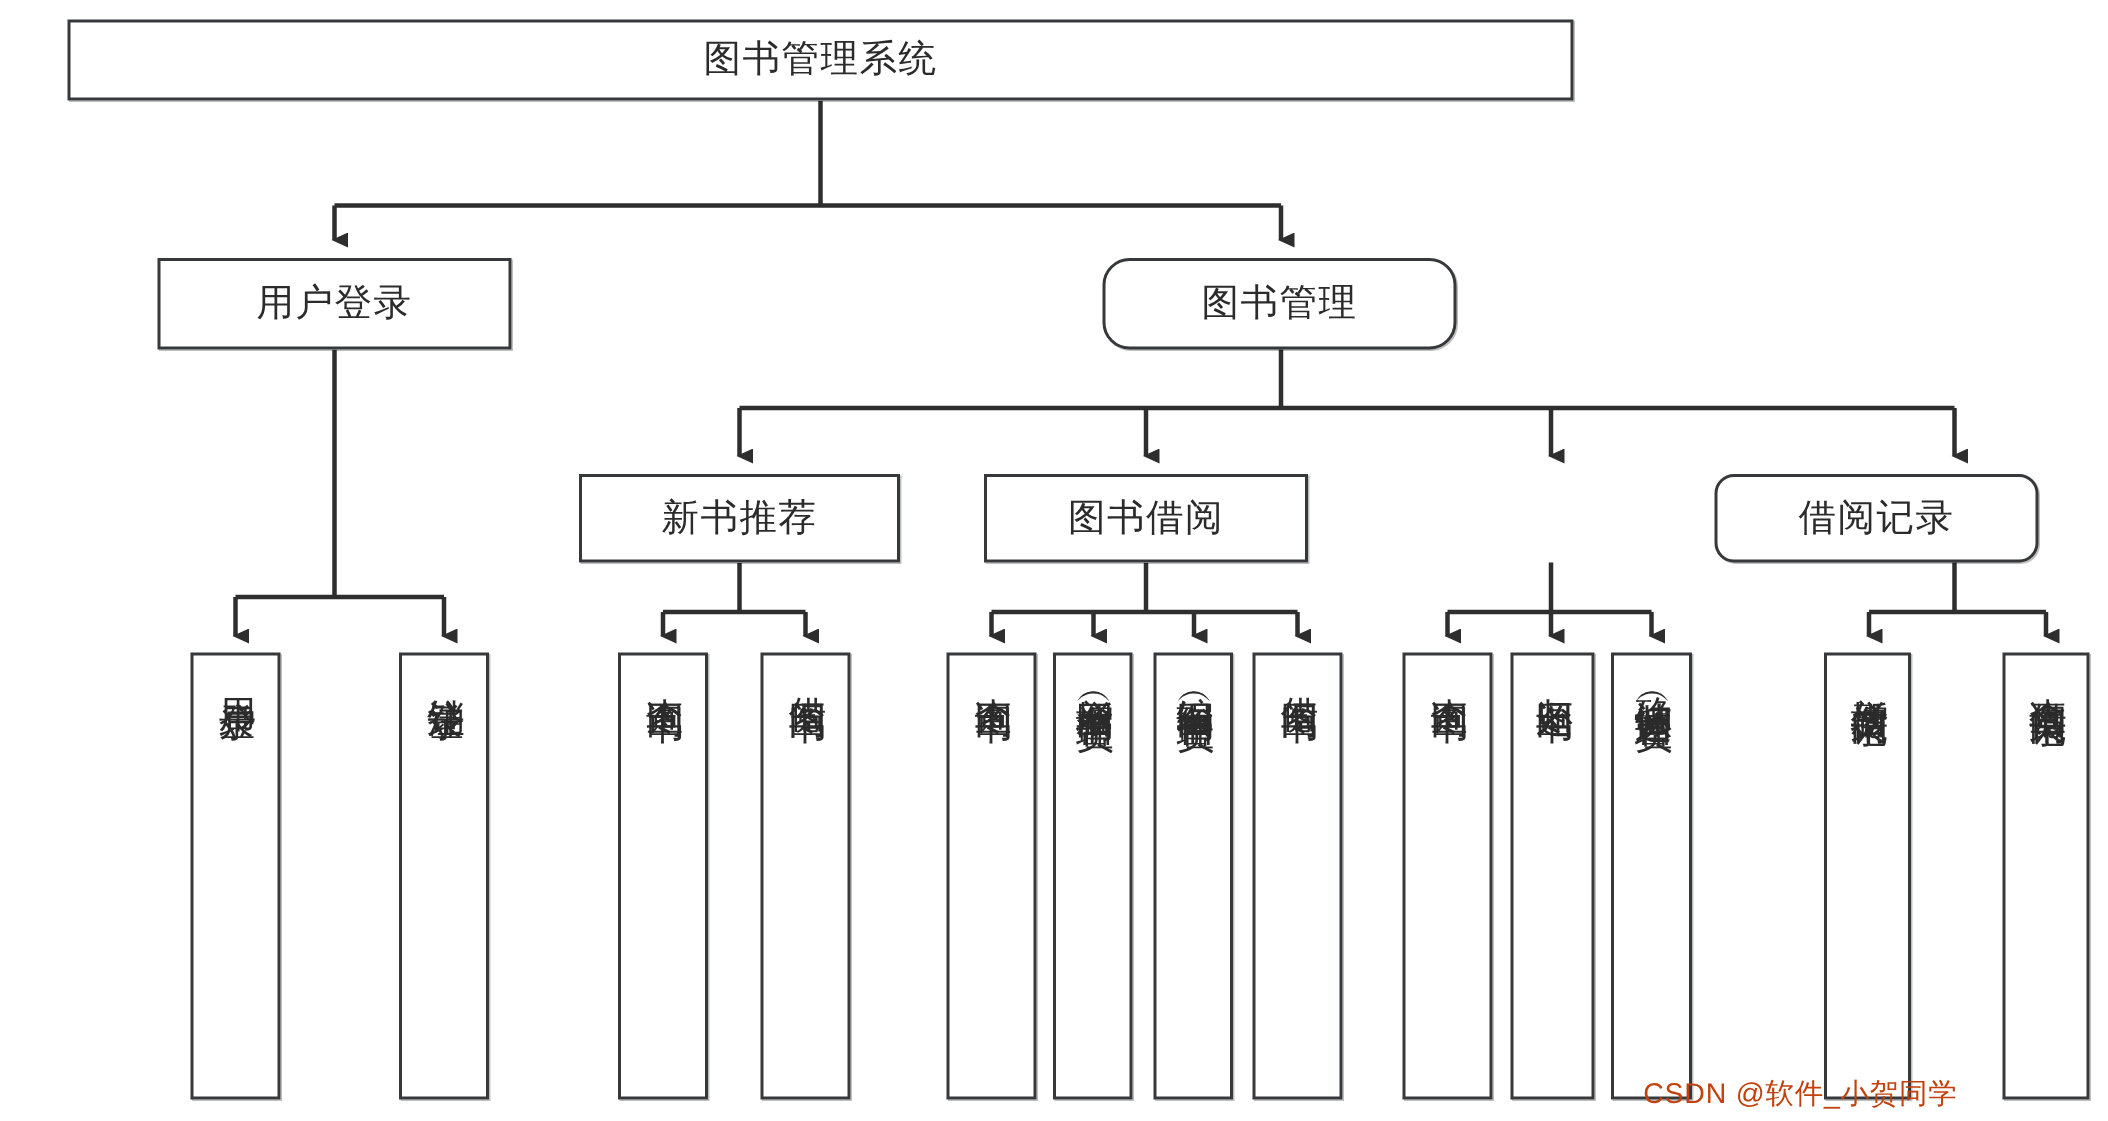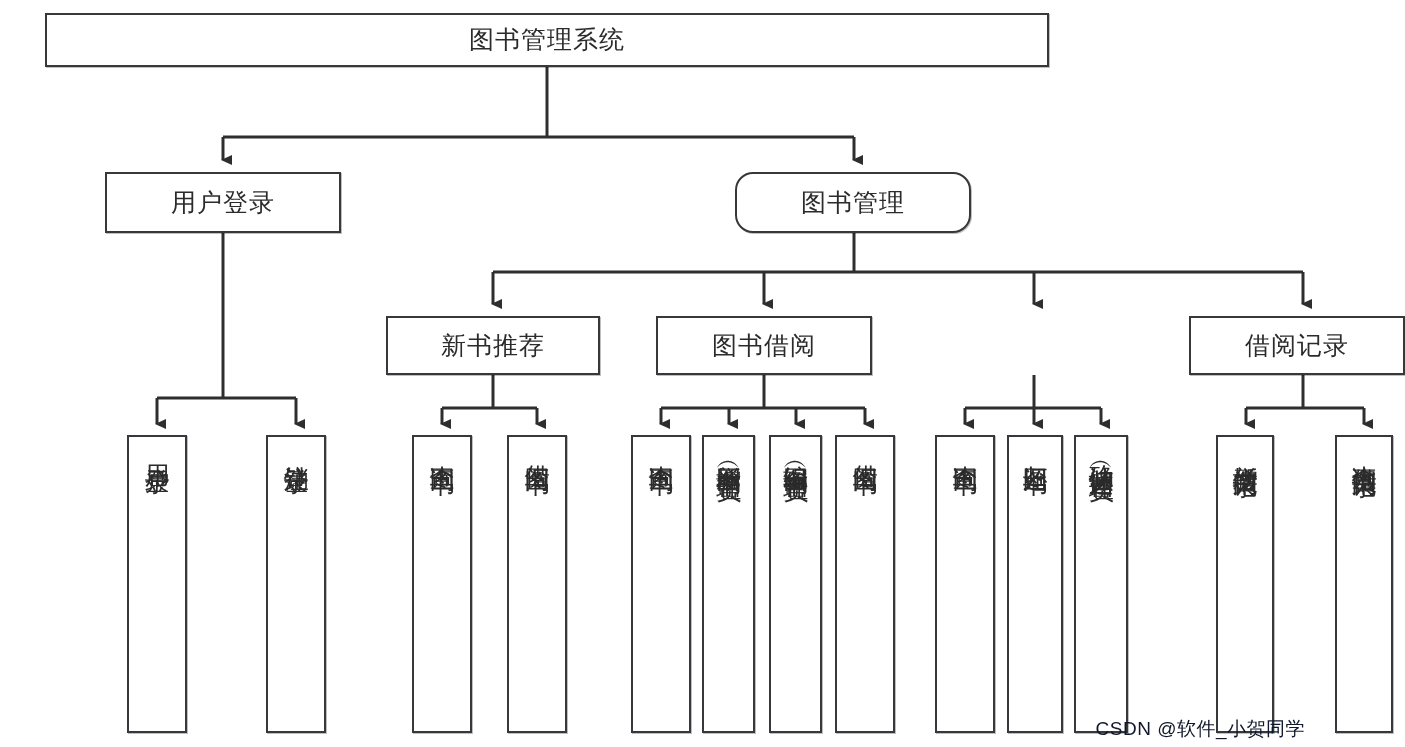--- a/index.html
+++ b/index.html
@@ -47,21 +47,21 @@
     line-height:1.02;
     letter-spacing:2px;
     white-space:normal;
     max-height:290px;
   }
   .watermark{
     position:absolute;
     right:8px;
     bottom:5px;
     font-size:19px;
-    color:#0f172a;
+    color:#c2410c;
     white-space:nowrap;
     letter-spacing:0.5px;
   }
 </style>
 </head>
 <body>
 
 <div id="canvas">
 
   <svg class="edges" viewBox="0 0 1405 747">
@@ -124,21 +124,21 @@
   <div class="node horiz" style="left:711px;top:172px;width:236px;height:61px;border-radius:18px;">
     <span class="lbl">图书管理</span>
   </div>
 
   <div class="node horiz" style="left:362px;top:316px;width:214px;height:59px;">
     <span class="lbl">新书推荐</span>
   </div>
   <div class="node horiz" style="left:632px;top:316px;width:216px;height:59px;">
     <span class="lbl">图书借阅</span>
   </div>
-  <div class="node horiz" style="left:1165px;top:316px;width:216px;height:59px;">
+  <div class="node horiz" style="left:1119px;top:316px;width:216px;height:59px;border-radius:13px;">
     <span class="lbl">借阅记录</span>
   </div>
 
   <div class="node vert" style="left:103px;top:435px;width:60px;height:298px;">
     <span class="lbl">用户登录</span>
   </div>
   <div class="node vert" style="left:242px;top:435px;width:60px;height:298px;">
     <span class="lbl">注销登录</span>
   </div>
 

